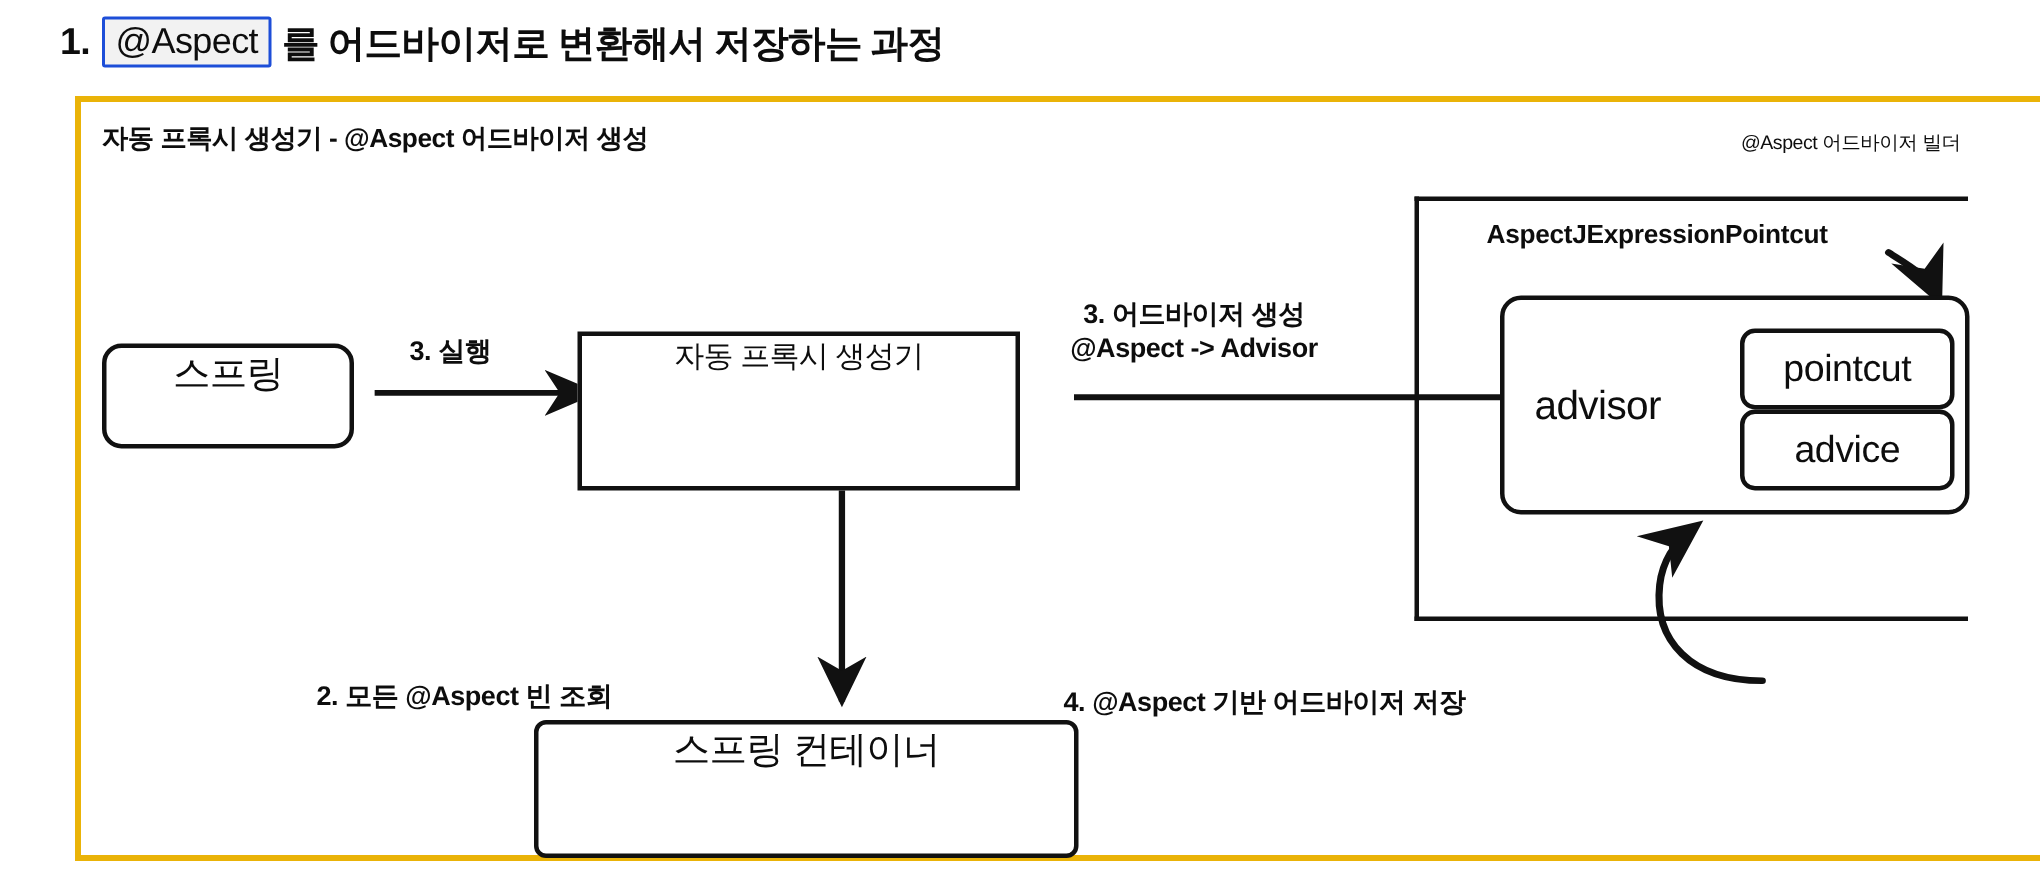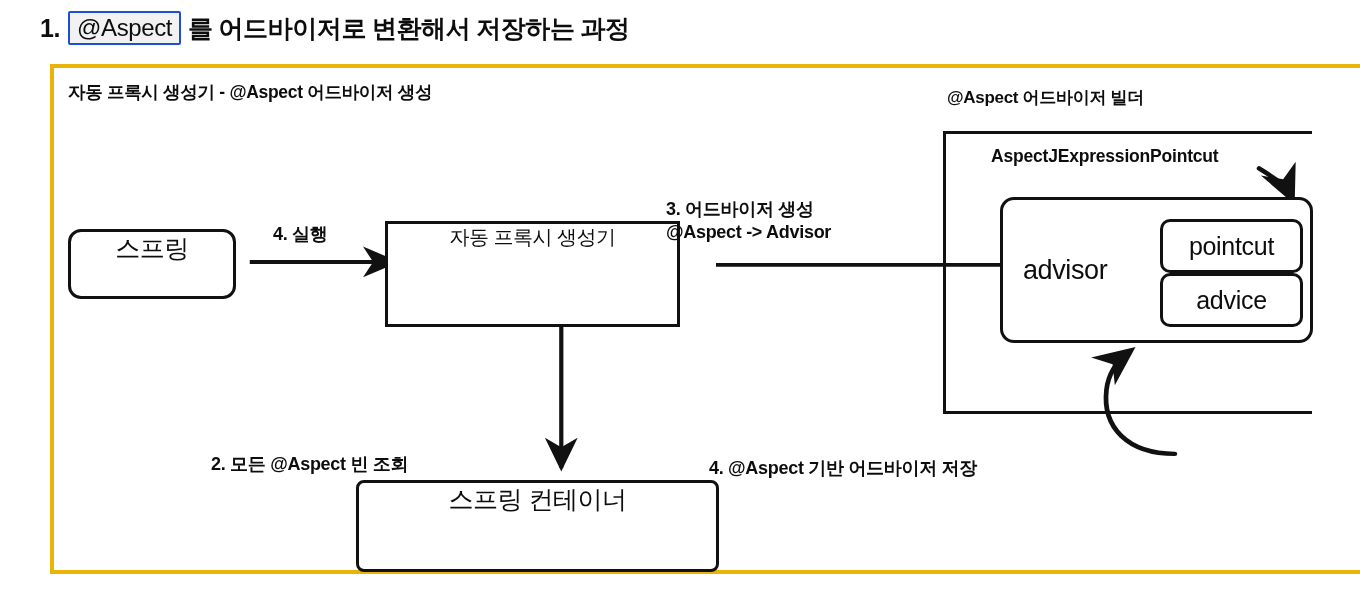--- a/index.html
+++ b/index.html
@@ -80,23 +80,23 @@
     font-size: 17.5px;
     font-weight: 700;
     letter-spacing: -0.3px;
     white-space: nowrap;
   }
 
   .builder-title {
     left: 893px;
     top: 18px;
     width: 360px;
-    text-align: left;
-    font-size: 17px;
-    font-weight: 700;
+    text-align: right;
+    font-size: 13px;
+    font-weight: 400;
     letter-spacing: -0.3px;
     white-space: nowrap;
   }
 
   .builder-frame {
     left: 889px;
     top: 63px;
     width: 369px;
     height: 283px;
     border: 3px solid #111111;
@@ -199,21 +199,21 @@
   
   .caption {
     font-size: 18px;
     font-weight: 700;
     letter-spacing: -0.3px;
     white-space: nowrap;
     line-height: 1.28;
   }
   .cap-1 { left: 219px; top: 155px; }
   .cap-2 { left: 157px; top: 385px; }
-  .cap-3 { left: 612px; top: 130px; text-align: left; width: 260px; }
+  .cap-3 { left: 612px; top: 130px; text-align: center; width: 260px; }
   .cap-4 { left: 655px; top: 389px; }
 </style>
 </head>
 <body>
 
 <div id="heading">
   <span class="num">1.</span>
   <span class="code-chip">@Aspect</span>
   <span class="tail">를 어드바이저로 변환해서 저장하는 과정</span>
 </div>
@@ -264,21 +264,21 @@
     <div class="advisor-inner-stack">
       <div class="node-sub">
         <span>pointcut</span>
       </div>
       <div class="node-sub">
         <span>advice</span>
       </div>
     </div>
   </div>
 
-  <div class="abs caption cap-1">4. 실행</div>
+  <div class="abs caption cap-1">3. 실행</div>
 
   <div class="abs caption cap-2">2. 모든 @Aspect 빈 조회</div>
 
   <div class="abs caption cap-3">
     <div>3. 어드바이저 생성</div>
     <div>@Aspect -&gt; Advisor</div>
   </div>
 
   <div class="abs caption cap-4">4. @Aspect 기반 어드바이저 저장</div>
 

